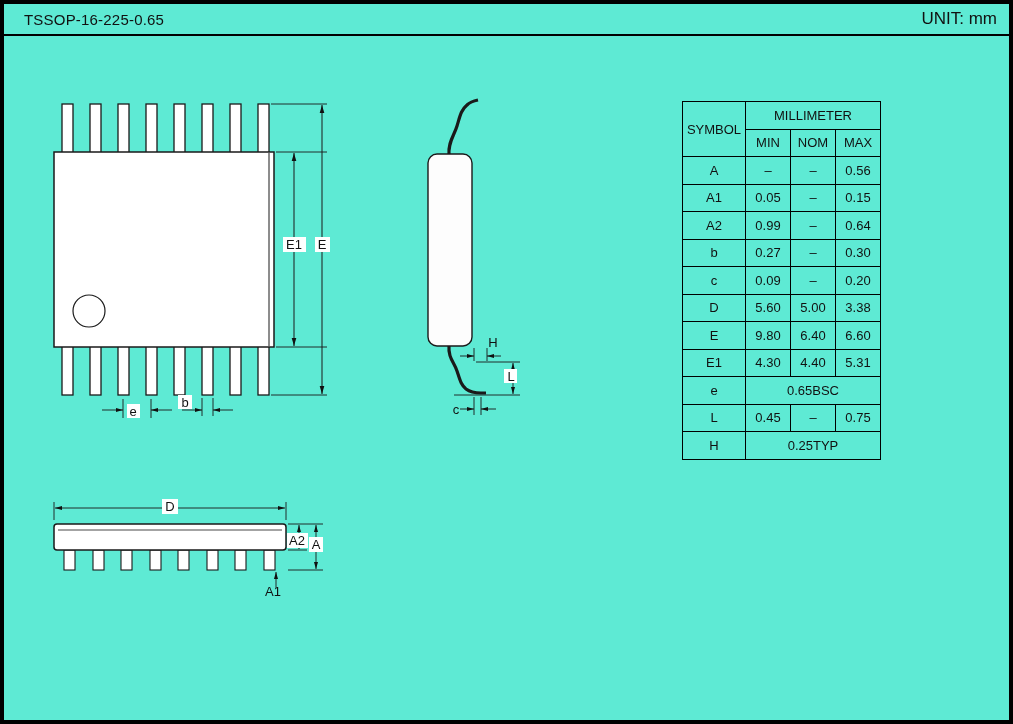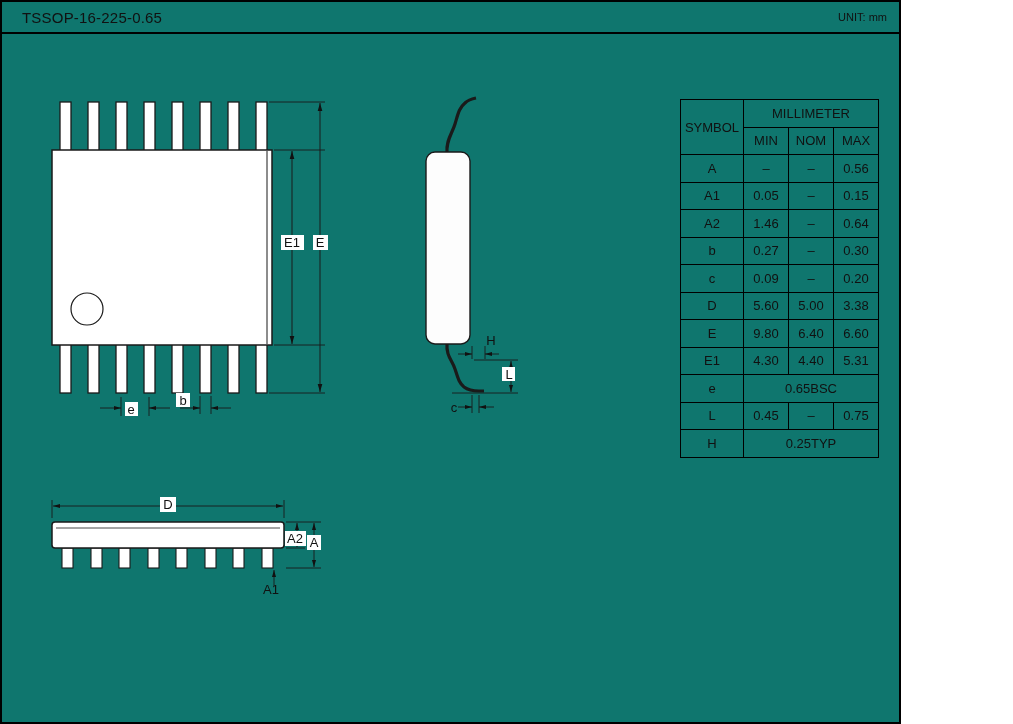--- a/index.html
+++ b/index.html
@@ -1,33 +1,33 @@
 <!DOCTYPE html>
 <html><head>
 <meta charset="utf-8">
 <style>
   html,body{margin:0;padding:0;background:#fff;}
   .page{
     position:relative;
-    width:901px;height:724px;
+    width:1013px;height:724px;
     box-sizing:border-box;
-    background:#0f766e;
-    border:2px solid #000000;
+    background:#5eead4;
+    border:4px solid #000000;
     font-family:"Liberation Sans", sans-serif;
     color:#111;
     overflow:hidden;
   }
   .titlebar{
     position:absolute;top:0;left:0;right:0;height:32px;
     border-bottom:2px solid #000;
     display:flex;align-items:center;justify-content:space-between;
     padding:0 12px 0 20px;box-sizing:border-box;
   }
   .titlebar .title{font-size:15px;letter-spacing:.2px;}
-  .titlebar .unit{font-size:11px;}
+  .titlebar .unit{font-size:17px;}
   svg.drawing{position:absolute;left:0;top:0;}
   svg text{font-family:"Liberation Sans", sans-serif;font-size:13px;fill:#111;}
   .dim-table{
     position:absolute;left:678px;top:97px;
     border-collapse:collapse;table-layout:fixed;
     font-size:13px;text-align:center;
   }
   .dim-table td{
     border:1px solid #000;
     height:26.5px;padding:0 2px;
@@ -218,21 +218,21 @@
           <td>0.56</td>
       </tr>
       <tr>
         <td>A1</td>
           <td>0.05</td>
           <td>–</td>
           <td>0.15</td>
       </tr>
       <tr>
         <td>A2</td>
-          <td>1.46</td>
+          <td>0.99</td>
           <td>–</td>
           <td>0.64</td>
       </tr>
       <tr>
         <td>b</td>
           <td>0.27</td>
           <td>–</td>
           <td>0.30</td>
       </tr>
       <tr>

